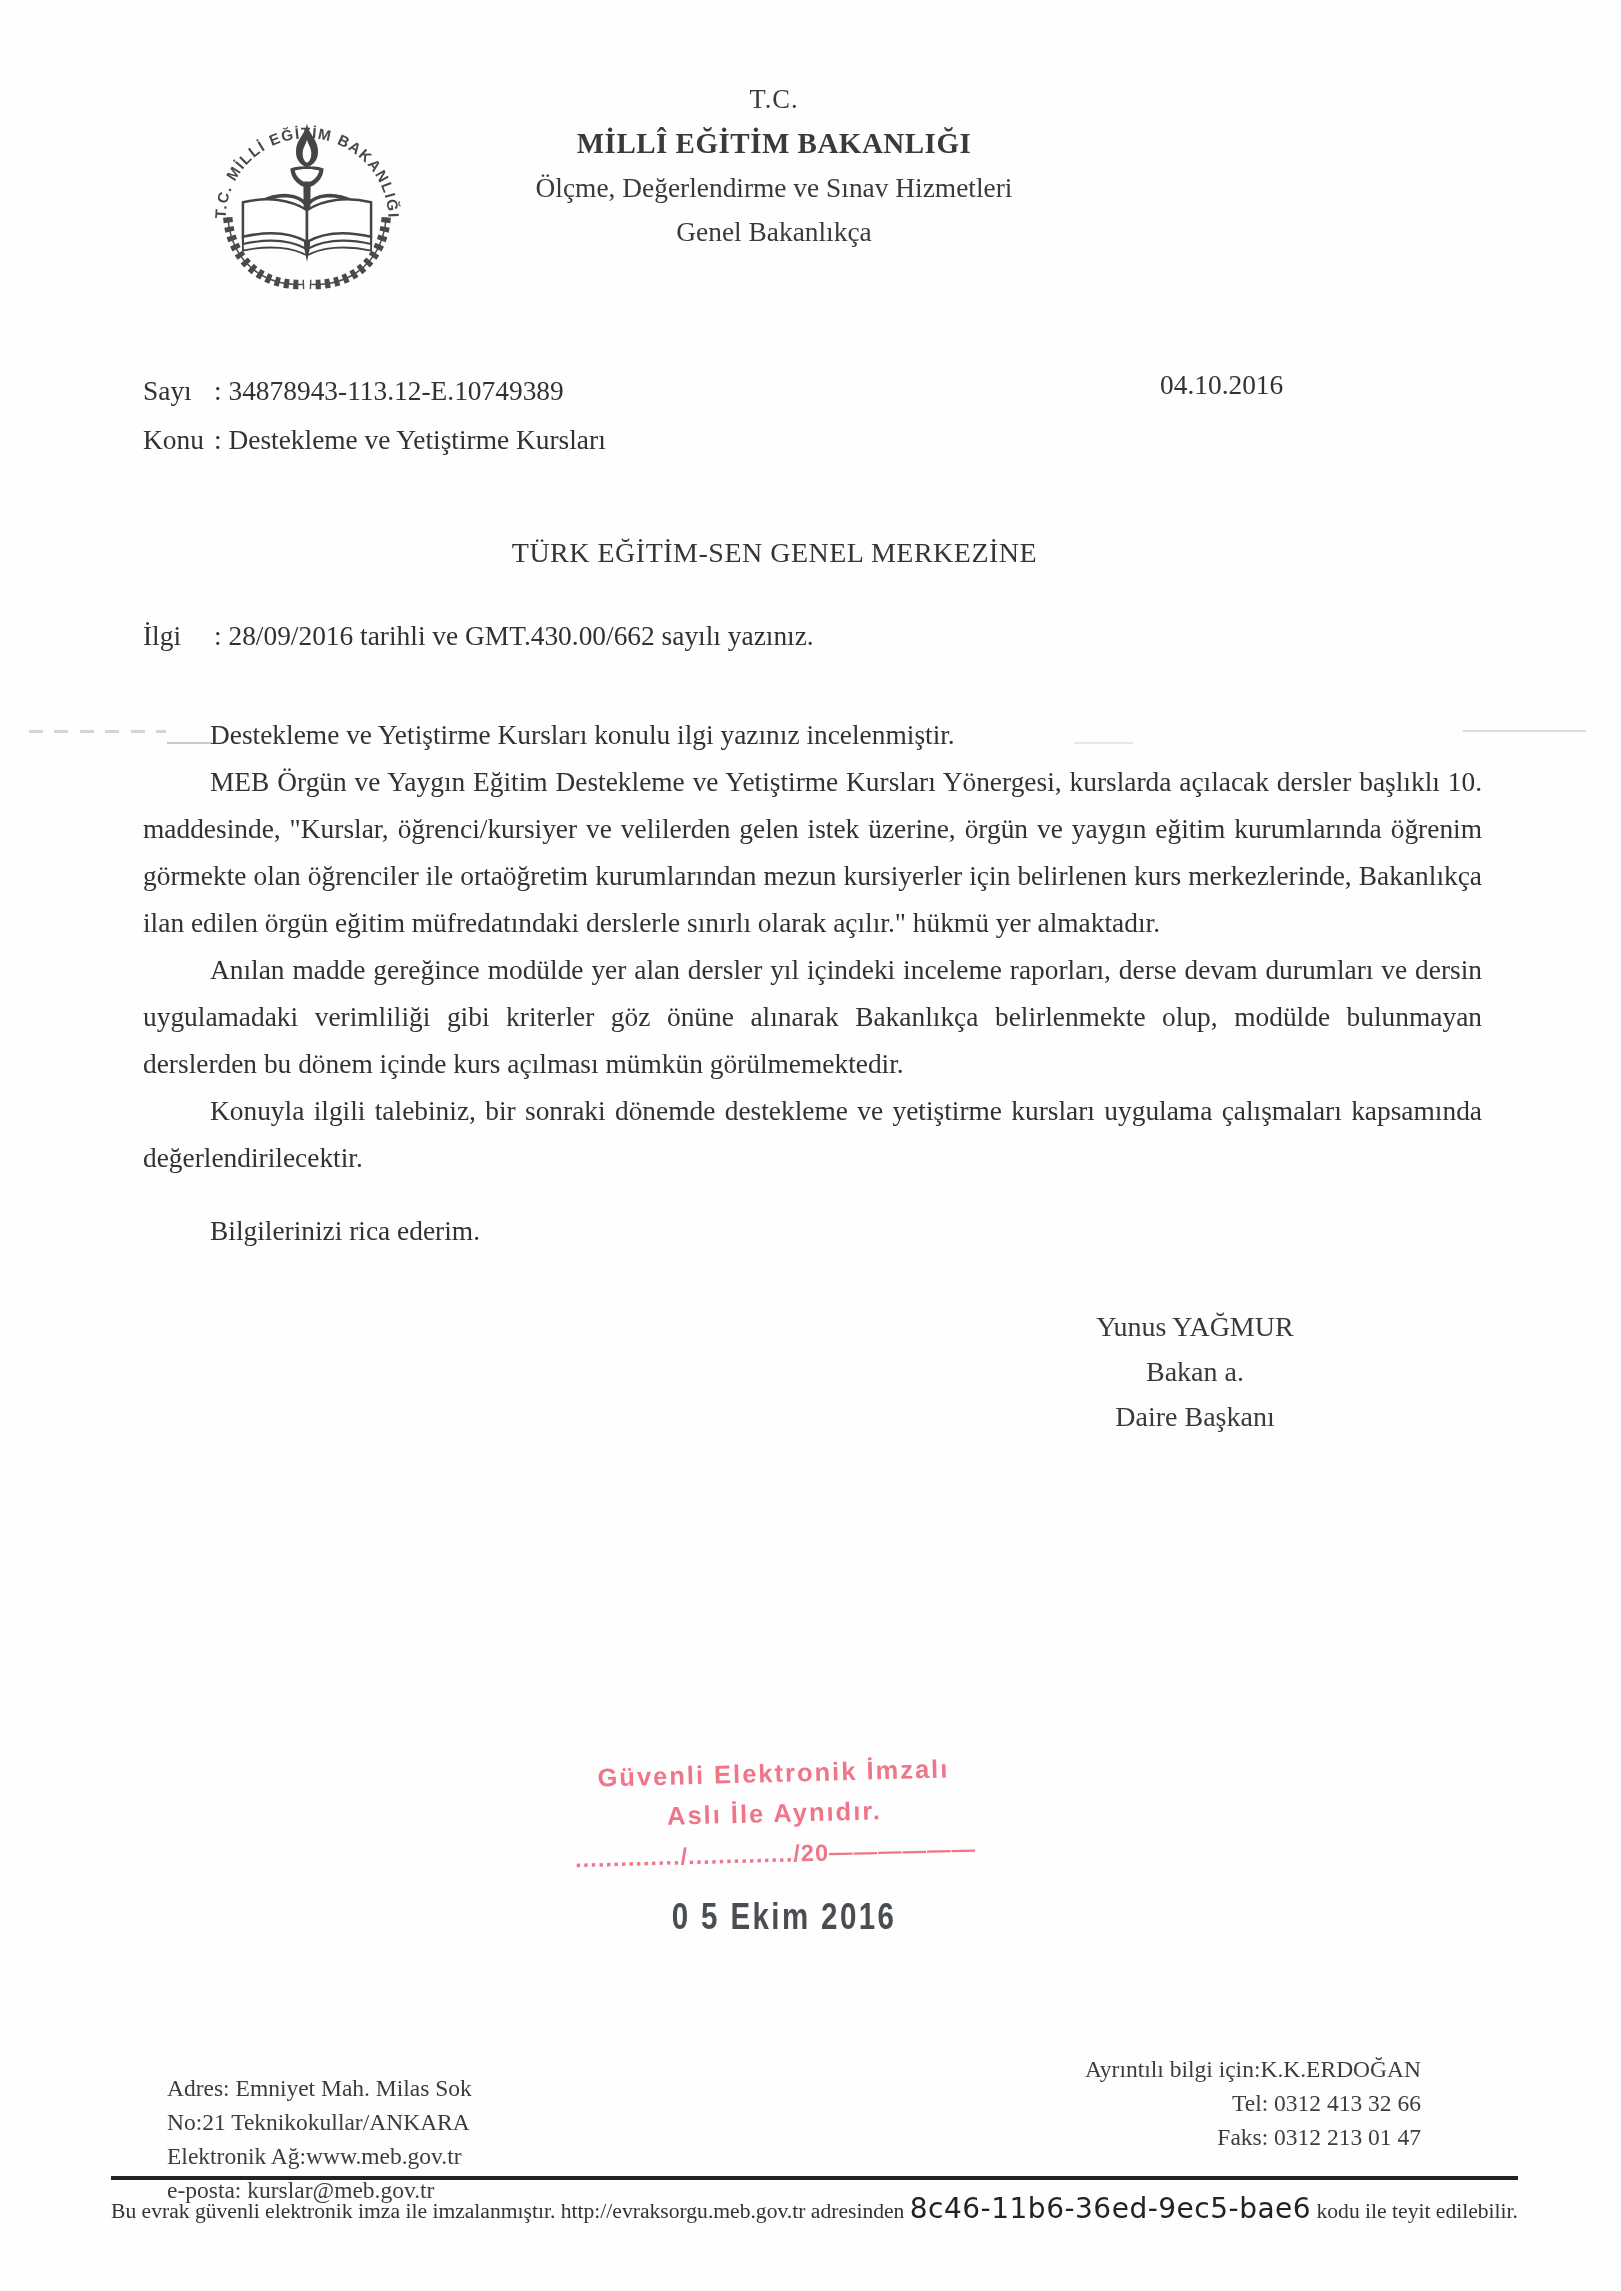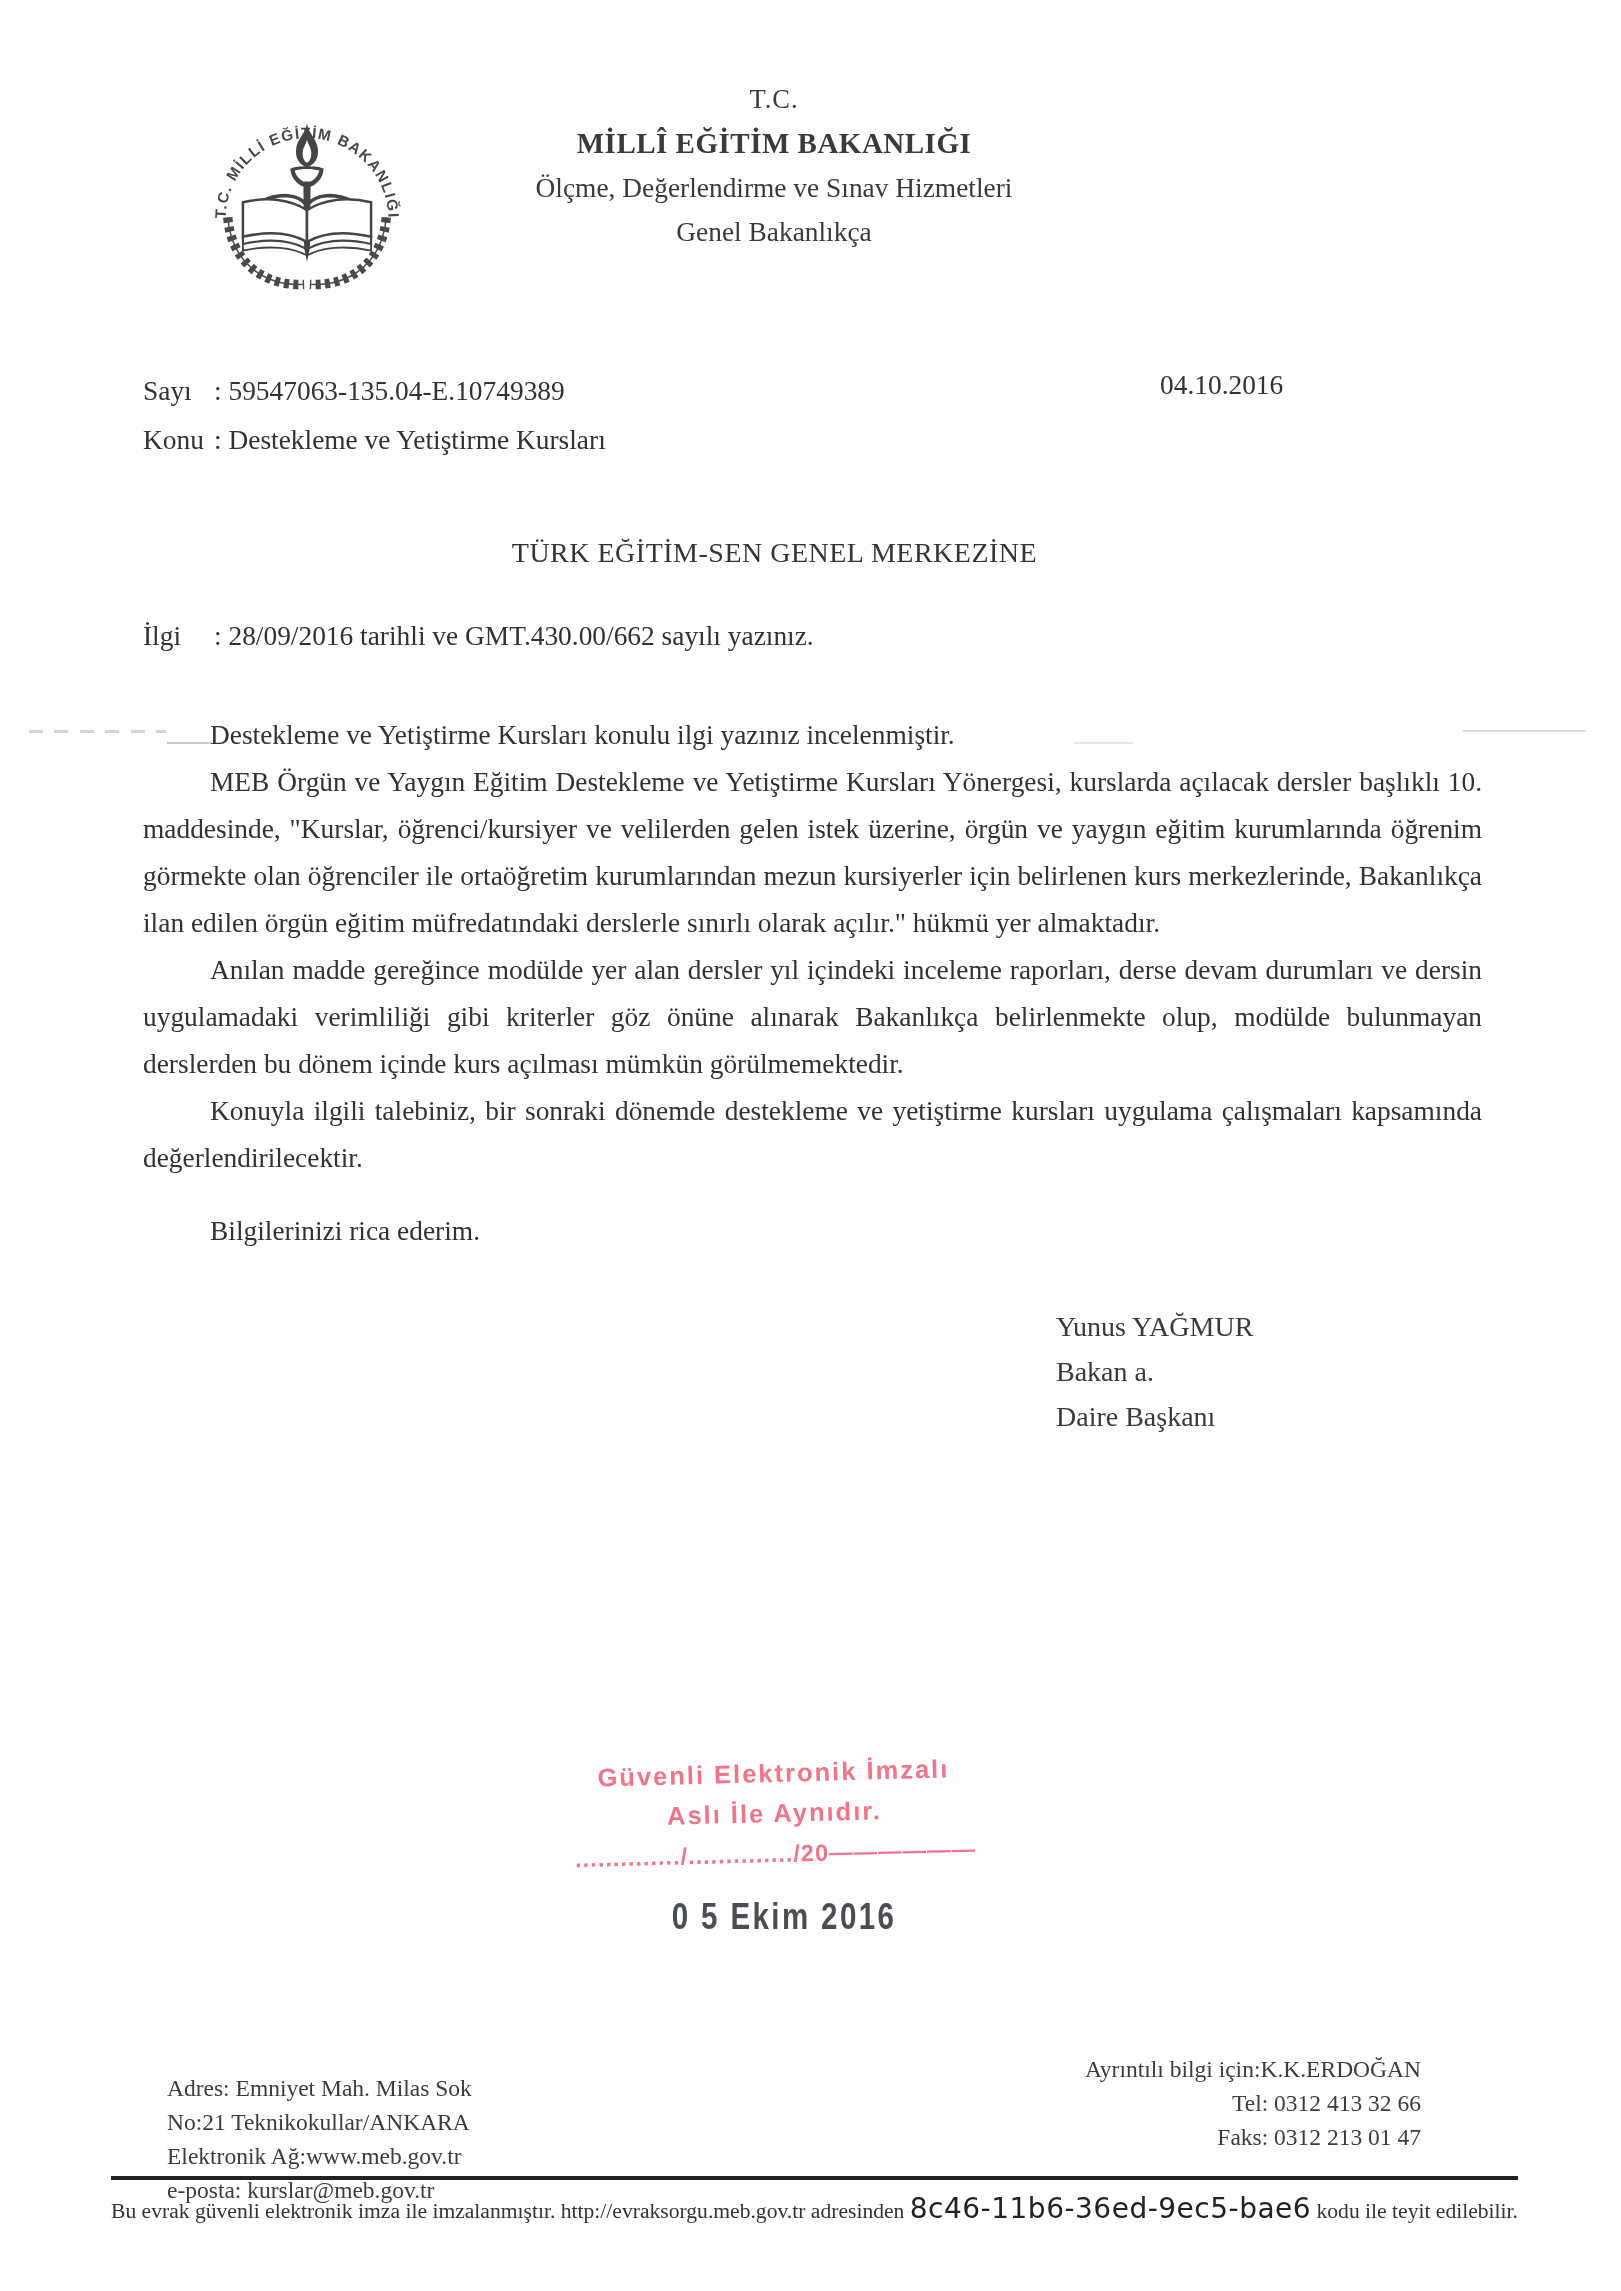--- a/index.html
+++ b/index.html
@@ -22,21 +22,21 @@
   
   .recipient{position:absolute;left:0;top:537px;width:1549px;text-align:center;font-size:28px;letter-spacing:0.5px;color:#353535;}
   .ilgi{position:absolute;left:143px;top:621px;font-size:27.4px;}
   .ilgi .lbl{display:inline-block;width:71px;}
   
   .body{position:absolute;left:143px;top:712px;width:1339px;}
   .body p{margin:0;font-size:27.4px;line-height:47px;text-indent:67px;text-align:justify;text-align-last:left;}
   .body p.first{text-align:left;}
   .body p.closing{margin-top:25.5px;text-align:left;}
   
-  .signature{position:absolute;left:1056px;top:1304px;width:470px;text-align:left;font-size:28px;line-height:45px;color:#3a3a3a;}
+  .signature{position:absolute;left:960px;top:1304px;width:470px;text-align:center;font-size:28px;line-height:45px;color:#3a3a3a;}
   
   .stamp-pink{
     position:absolute;left:544px;top:1753px;width:461px;text-align:center;
     font-family:"Liberation Sans", sans-serif;font-weight:bold;color:#ee6a80;
     transform:rotate(-1.5deg);opacity:0.92;
   }
   .stamp-pink .s1,.stamp-pink .s2{font-size:25.5px;line-height:40px;letter-spacing:2px;}
   .stamp-pink .s3{font-size:23.5px;line-height:43px;letter-spacing:1px;}
   .stamp-date{
     position:absolute;left:598px;top:1896px;width:372px;text-align:center;
@@ -96,21 +96,21 @@
 
   <div class="header">
     <div class="tc">T.C.</div>
     <div class="ministry">MİLLÎ EĞİTİM BAKANLIĞI</div>
     <div class="dept">Ölçme, Değerlendirme ve Sınav Hizmetleri</div>
     <div class="dir">Genel Bakanlıkça</div>
   </div>
 
   <div class="meta">
     <div>
-      <span class="lbl">Sayı</span><span>: 59547063-135.04-E.10749389</span>
+      <span class="lbl">Sayı</span><span>: 34878943-113.12-E.10749389</span>
     </div>
     <div>
       <span class="lbl">Konu</span><span>: Destekleme ve Yetiştirme Kursları</span>
     </div>
   </div>
   <div class="letter-date">04.10.2016</div>
 
   <div class="recipient">TÜRK EĞİTİM-SEN GENEL MERKEZİNE</div>
 
   <div class="ilgi">

